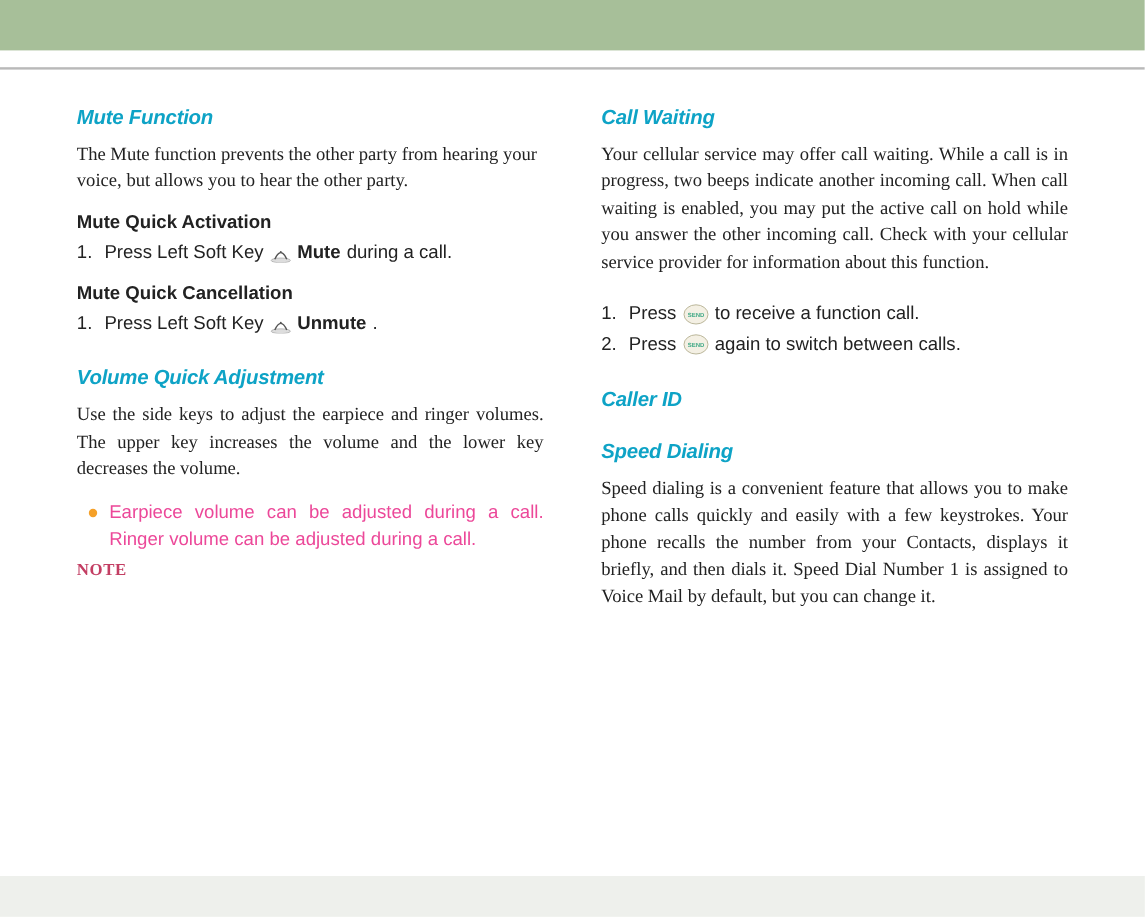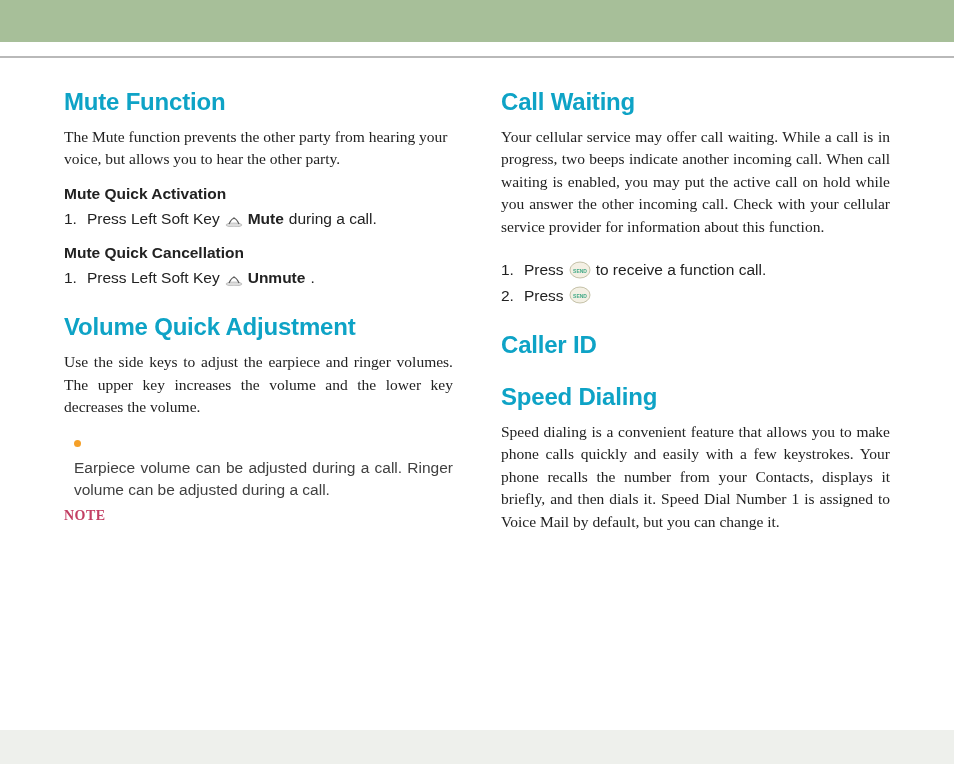--- a/index.html
+++ b/index.html
@@ -25,24 +25,25 @@
     display: flex;
     gap: 48px;
     padding: 30px 64px 0 64px;
   }
   .col {
     width: 50%;
   }
   h2.section {
     color: #0ea3c6;
     font-weight: 700;
-    font-size: 24px;
+    font-size: 17px;
     margin-bottom: 10px;
     font-stretch: semi-condensed;
     letter-spacing: -0.2px;
+    font-style: italic;
   }
   p.body {
     color: #222;
     font-size: 15.5px;
     line-height: 1.45;
     margin-bottom: 14px;
     font-stretch: semi-condensed;
     font-family: Liberation Serif, serif;
   }
   p.body.justify {
@@ -86,27 +87,26 @@
     width: 22px;
     height: 18px;
     align-items: center;
     justify-content: center;
   }
   .icon-send svg { width: 22px; height: 18px; }
   .bold { font-weight: 700; }
   .bullet-item {
     display: flex;
     gap: 10px;
-    color: #404040;
+    color: #ec4899;
     font-size: 15.5px;
     line-height: 1.45;
     padding-left: 10px;
     text-align: justify;
     font-stretch: semi-condensed;
-    flex-direction: column;
   }
   .bullet-dot {
     width: 7px;
     height: 7px;
     border-radius: 50%;
     background: #f5a028;
     margin-top: 7px;
     flex: 0 0 auto;
   }
   .note-label {
@@ -208,20 +208,21 @@
         </li>
         <li>
           <span class="num">2.</span>
           <span>Press</span>
           <span class="icon-send">
             <svg viewBox="0 0 22 18">
                 <ellipse cx="11" cy="9" rx="10" ry="8" fill="#f4f0e4" stroke="#b8b496" stroke-width="0.8"></ellipse>
                 <text x="11" y="11.5" text-anchor="middle" font-size="5" fill="#4a8" font-weight="bold">SEND</text>
               </svg>
           </span>
+          <span> again to switch between calls.</span>
         </li>
       </ol>
     </div>
 
     <div class="block">
       <h2 class="section">Caller ID</h2>
     </div>
 
     <div class="block">
       <h2 class="section">Speed Dialing</h2>

